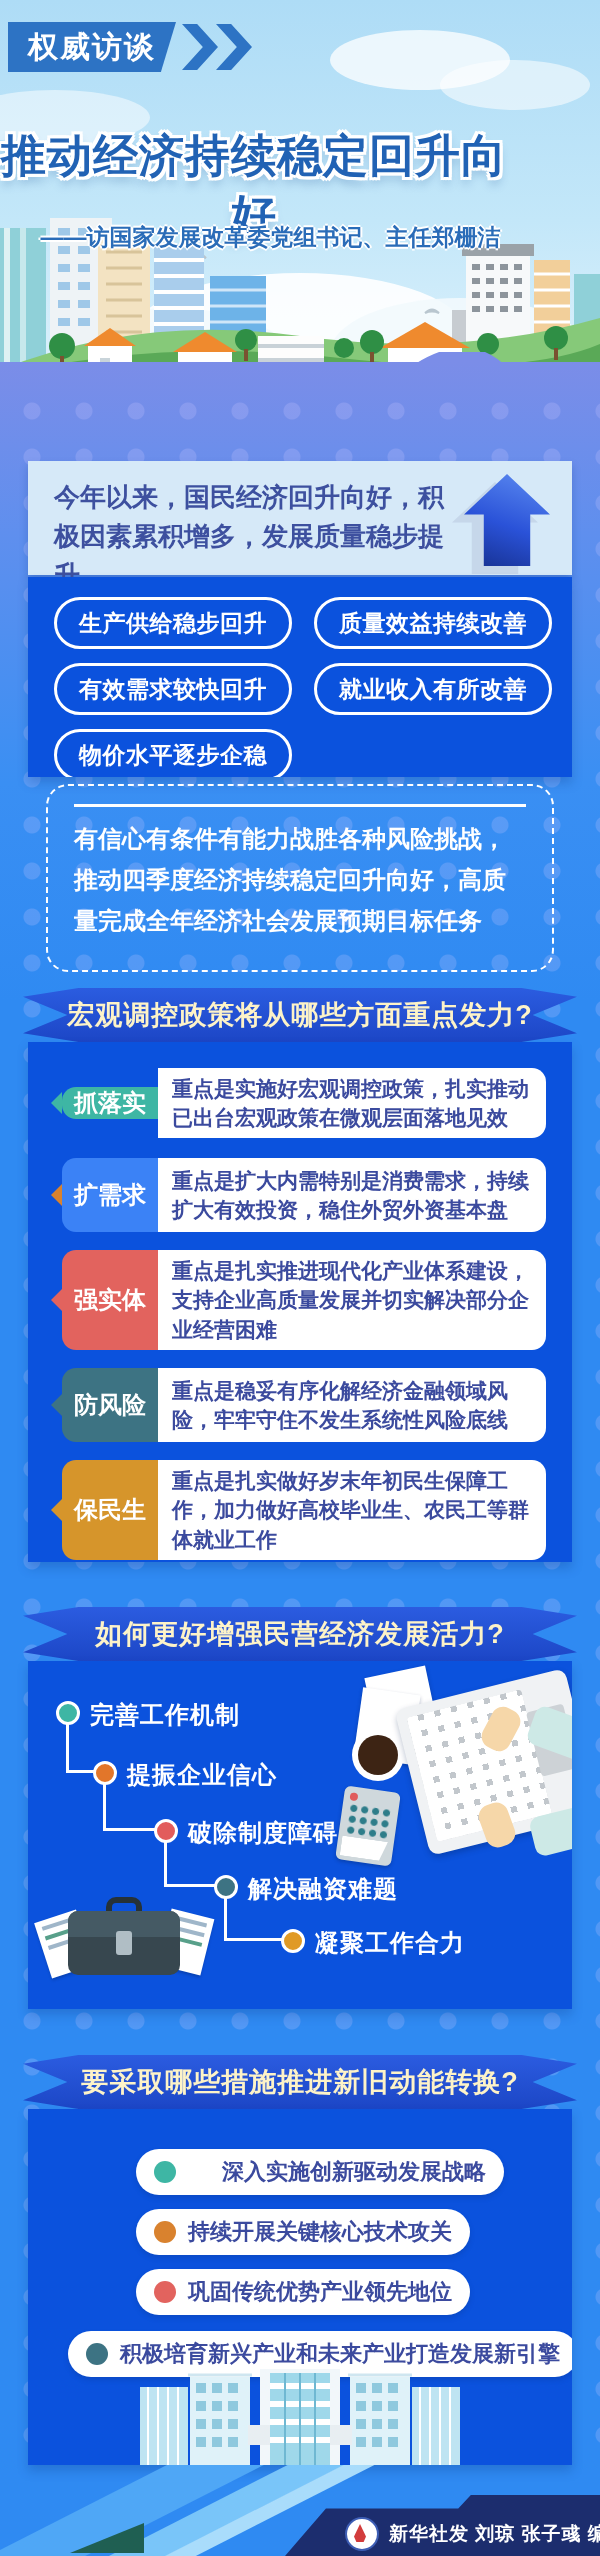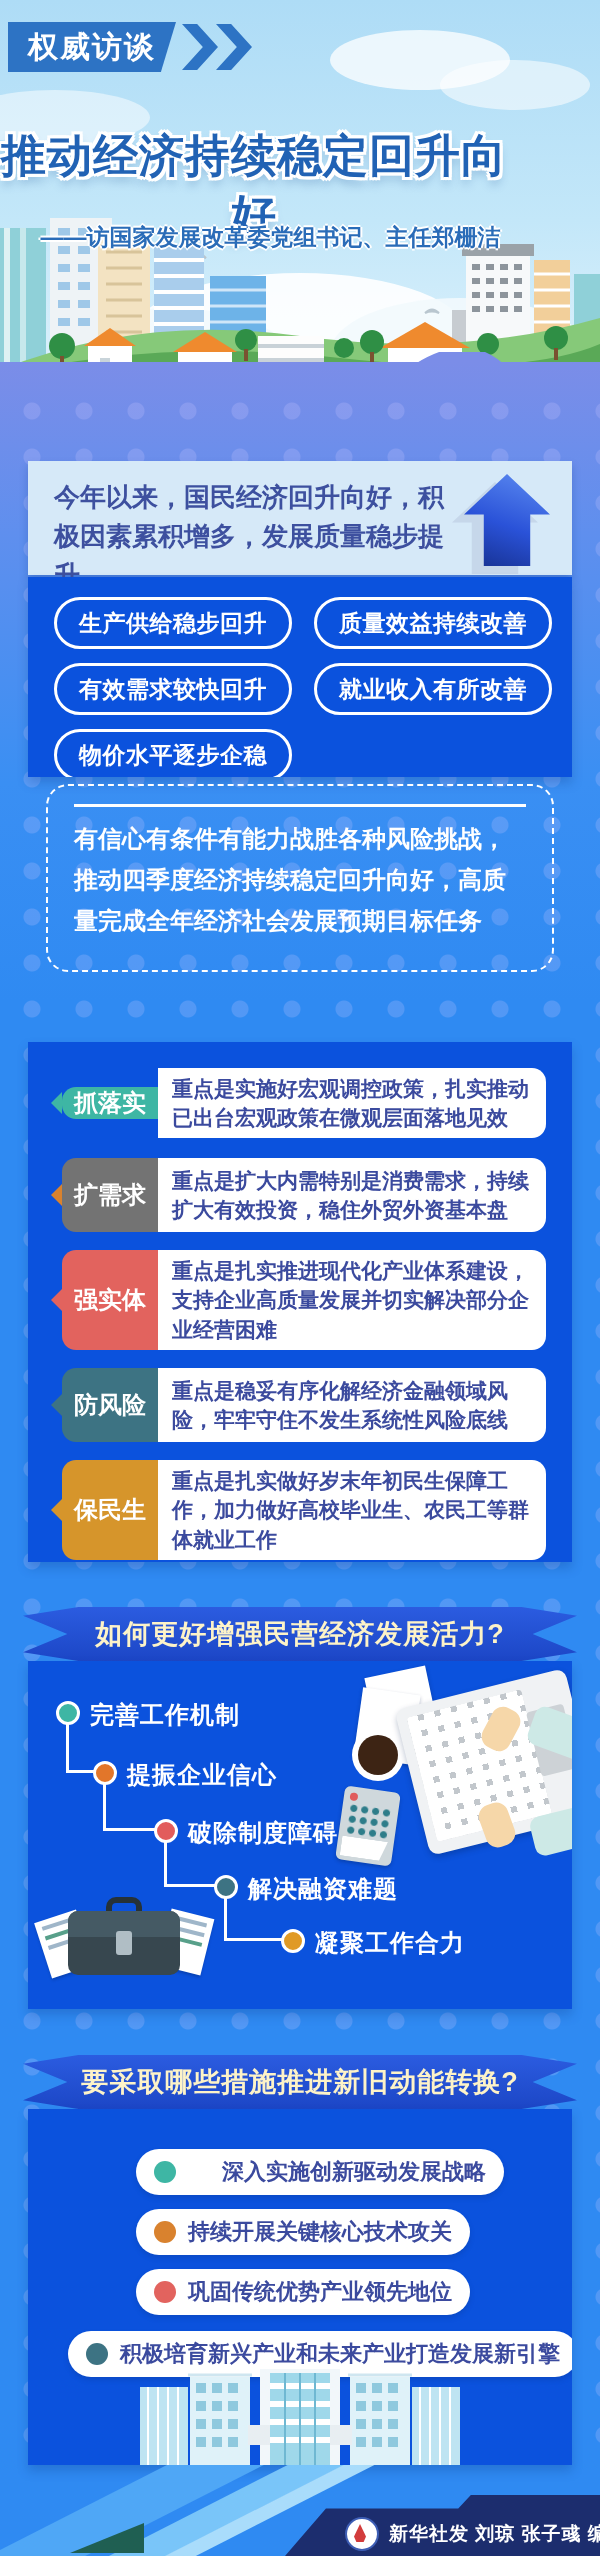--- a/index.html
+++ b/index.html
@@ -282,32 +282,35 @@
     <div class="hpill" style="left:286px;top:20px;">质量效益持续改善</div>
     <div class="hpill" style="left:26px;top:86px;">有效需求较快回升</div>
     <div class="hpill" style="left:286px;top:86px;">就业收入有所改善</div>
     <div class="hpill" style="left:26px;top:152px;">物价水平逐步企稳</div>
   </div>
   <div class="dashed-box">
     <div class="rule"></div>
     <p>有信心有条件有能力战胜各种风险挑战，推动四季度经济持续稳定回升向好，高质量完成全年经济社会发展预期目标任务</p>
   </div>
 
+  <div class="ribbon" style="top:988px;">
+      <span>宏观调控政策将从哪些方面重点发力?</span>
+    </div>
   <div class="panel panel2">
     <div class="prow" style="top:24px;height:74px;align-items:center;">
       <div class="ptag" style="background-color: rgb(62, 182, 164);">
           <i class="ptr" style="background-color: rgb(62, 182, 164);"></i>
           <span>抓落实</span>
         </div>
       <div class="pbody">
           <p>重点是实施好宏观调控政策，扎实推动已出台宏观政策在微观层面落地见效</p>
         </div>
     </div>
     <div class="prow" style="top:116px;height:74px;">
-      <div class="ptag" style="background-color: #737373; justify-content: center;">
+      <div class="ptag" style="background-color: #3b82f6; justify-content: center;">
           <i class="ptr" style="background-color: rgb(217, 130, 46);"></i>
           <span>扩需求</span>
         </div>
       <div class="pbody">
           <p>重点是扩大内需特别是消费需求，持续扩大有效投资，稳住外贸外资基本盘</p>
         </div>
     </div>
     <div class="prow" style="top:208px;height:100px;">
       <div class="ptag" style="background-color: rgb(226, 99, 94);">
           <i class="ptr" style="background-color: rgb(226, 99, 94);"></i>

